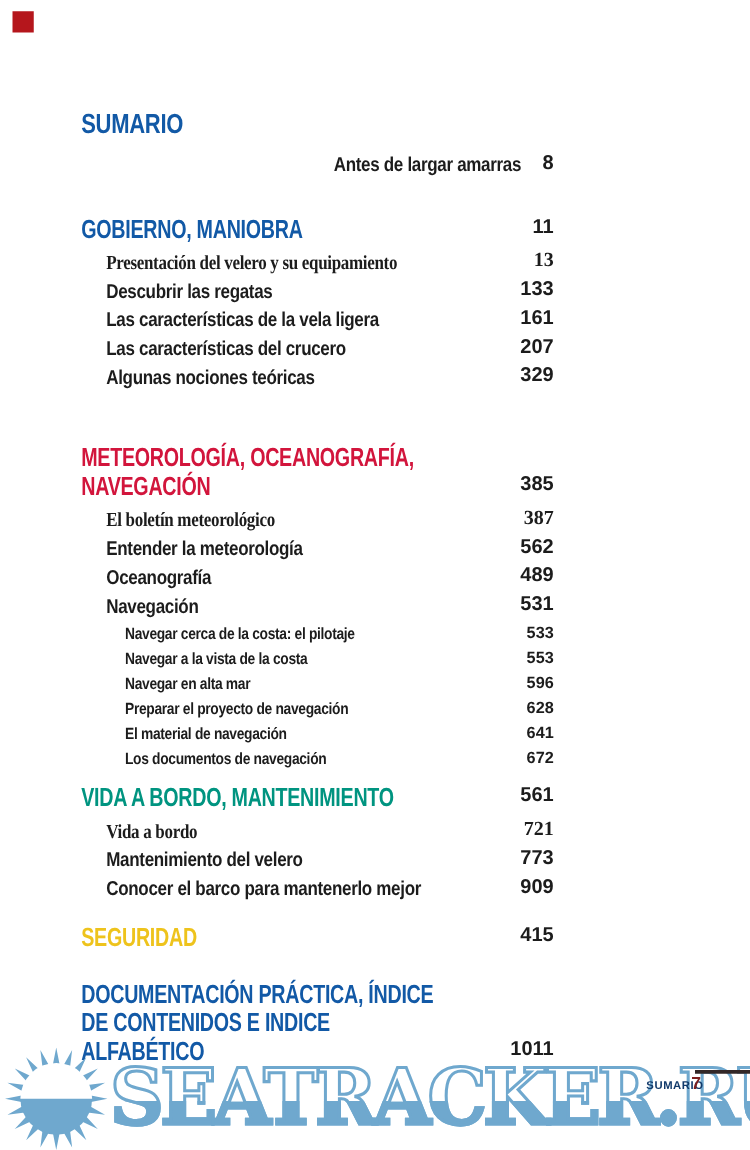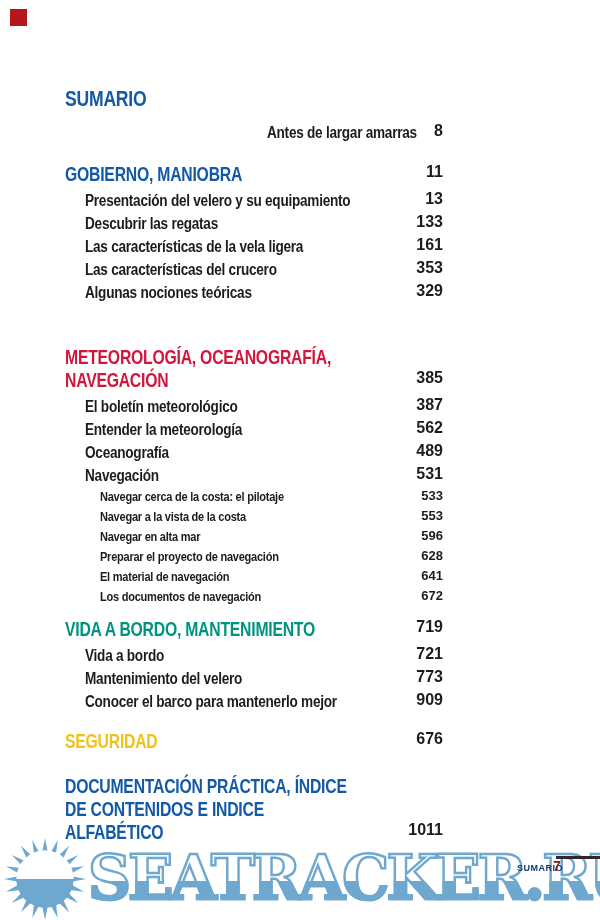--- a/index.html
+++ b/index.html
@@ -10,34 +10,34 @@
   
   .corner-marker{position:absolute;left:10px;top:9px;width:17px;height:17px;background:var(--marker,#b5161c);}
 
   
   .toc{position:absolute;left:65px;top:88px;width:378px;color:#1c1c1c;}
   .toc-title{font-size:22px;font-weight:bold;line-height:22px;margin-bottom:11px;
              letter-spacing:-0.3px;}
   .toc-title .lbl{display:inline-block;transform:scaleX(.8);transform-origin:0 50%;}
 
   .sec-intro{margin-top:0;text-align:right;}
-  .sec-gobierno{margin-top:18px;}
+  .sec-gobierno{margin-top:28px;}
   .sec-meteo{margin-top:16px;}
   .sec-vida{margin-top:10px;}
   .sec-seguridad{margin-top:16px;}
   .sec-docs{margin-top:22px;}
 
   .row{position:relative;line-height:23px;font-weight:bold;}
   .row .lbl{display:inline-block;transform:scaleX(.85);transform-origin:0 0;letter-spacing:-0.3px;}
   .row.heading{font-size:21px;letter-spacing:-0.3px;}
   .row.heading .lbl{transform:scaleX(.75);}
   .row.item{padding-left:20px;font-size:16px;}
   .row.item.twoline .lbl{line-height:19px;padding:2px 0;}
   .row.item.sub{padding-left:35px;font-size:13px;line-height:20px;text-decoration:underline;}
-  .row.heading + .row.item{margin-top:4px;}
+  .row.heading + .row.item{margin-top:4px;font-family:Liberation Serif, serif;}
   .row .num{position:absolute;right:0;bottom:2px;transform:none;color:#1c1c1c;
             font-size:16px;font-weight:bold;letter-spacing:0;}
   .row.sub .num{font-size:13px;bottom:1px;margin-left:17px;}
 
   
   .watermark{position:absolute;left:0;top:838px;width:600px;height:82px;z-index:3;}
   .wm-sun{position:absolute;left:4px;top:0px;width:82px;height:82px;color:var(--wm,#6fa8ce);}
   .wm-text{position:absolute;left:88px;top:0;height:82px;line-height:80px;white-space:nowrap;
            font-family:"DejaVu Serif","Liberation Serif",serif;font-weight:bold;font-size:62px;
            letter-spacing:-3px;
@@ -64,44 +64,44 @@
     <div class="toc-title" style="color: rgb(18, 89, 166);"><span class="lbl">SUMARIO</span></div>
     <div>
         <div class="toc-section sec-intro">
           <div class="row item"><span class="lbl">Antes de largar amarras</span><span class="num">8</span></div>
         </div>
         <div class="toc-section sec-gobierno">
           <div class="row heading" style="color: rgb(18, 89, 166);"><span class="lbl">GOBIERNO, MANIOBRA</span><span class="num">11</span></div>
           <div class="row item"><span class="lbl">Presentación del velero y su equipamiento</span><span class="num">13</span></div>
           <div class="row item"><span class="lbl">Descubrir las regatas</span><span class="num">133</span></div>
           <div class="row item"><span class="lbl">Las características de la vela ligera</span><span class="num">161</span></div>
-          <div class="row item"><span class="lbl">Las características del crucero</span><span class="num">353</span></div>
+          <div class="row item"><span class="lbl">Las características del crucero</span><span class="num">207</span></div>
           <div class="row item"><span class="lbl">Algunas nociones teóricas</span><span class="num">329</span></div>
         </div>
         <div class="toc-section sec-meteo">
           <div class="row heading twoline" style="color: rgb(210, 21, 60); margin-top: 41px;"><span class="lbl">METEOROLOGÍA, OCEANOGRAFÍA,<br>NAVEGACIÓN</span><span class="num">385</span></div>
           <div class="row item"><span class="lbl">El boletín meteorológico</span><span class="num">387</span></div>
           <div class="row item"><span class="lbl">Entender la meteorología</span><span class="num">562</span></div>
           <div class="row item"><span class="lbl">Oceanografía</span><span class="num">489</span></div>
           <div class="row item"><span class="lbl">Navegación</span><span class="num">531</span></div>
           <div class="row item sub"><span class="lbl">Navegar cerca de la costa: el pilotaje</span><span class="num">533</span></div>
           <div class="row item sub"><span class="lbl">Navegar a la vista de la costa</span><span class="num">553</span></div>
           <div class="row item sub"><span class="lbl">Navegar en alta mar</span><span class="num">596</span></div>
           <div class="row item sub"><span class="lbl">Preparar el proyecto de navegación</span><span class="num">628</span></div>
           <div class="row item sub"><span class="lbl">El material de navegación</span><span class="num">641</span></div>
           <div class="row item sub"><span class="lbl">Los documentos de navegación</span><span class="num">672</span></div>
         </div>
         <div class="toc-section sec-vida">
-          <div class="row heading" style="color: rgb(0, 148, 128);"><span class="lbl">VIDA A BORDO, MANTENIMIENTO</span><span class="num">719</span></div>
+          <div class="row heading" style="color: rgb(0, 148, 128);"><span class="lbl">VIDA A BORDO, MANTENIMIENTO</span><span class="num">561</span></div>
           <div class="row item"><span class="lbl">Vida a bordo</span><span class="num">721</span></div>
           <div class="row item"><span class="lbl">Mantenimiento del velero</span><span class="num">773</span></div>
           <div class="row item"><span class="lbl">Conocer el barco para mantenerlo mejor</span><span class="num">909</span></div>
         </div>
         <div class="toc-section sec-seguridad">
-          <div class="row heading" style="color: rgb(238, 195, 28);"><span class="lbl">SEGURIDAD</span><span class="num">676</span></div>
+          <div class="row heading" style="color: rgb(238, 195, 28);"><span class="lbl">SEGURIDAD</span><span class="num">415</span></div>
         </div>
         <div class="toc-section sec-docs">
           <div class="row heading twoline" style="color: rgb(18, 89, 166);"><span class="lbl">DOCUMENTACIÓN PRÁCTICA, ÍNDICE<br>DE CONTENIDOS E INDICE ALFABÉTICO</span><span class="num">1011</span></div>
         </div>
       </div>
   </div>
 
   <div class="watermark">
     <svg class="wm-sun" viewBox="0 0 100 100" aria-hidden="true">
       <polygon fill="currentColor" points="100,50 77.7,54.4 97.6,65.5 74.9,62.7 90.5,79.4 69.8,69.8 79.4,90.5 62.7,74.9 65.5,97.6 54.4,77.7 50,100 45.6,77.7 34.5,97.6 37.3,74.9 20.6,90.5 30.2,69.8 9.5,79.4 25.1,62.7 2.4,65.5 22.3,54.4 0,50 22.3,45.6 2.4,34.5 25.1,37.3 9.5,20.6 30.2,30.2 20.6,9.5 37.3,25.1 34.5,2.4 45.6,22.3 50,0 54.4,22.3 65.5,2.4 62.7,25.1 79.4,9.5 69.8,30.2 90.5,20.6 74.9,37.3 97.6,34.5 77.7,45.6"></polygon>

